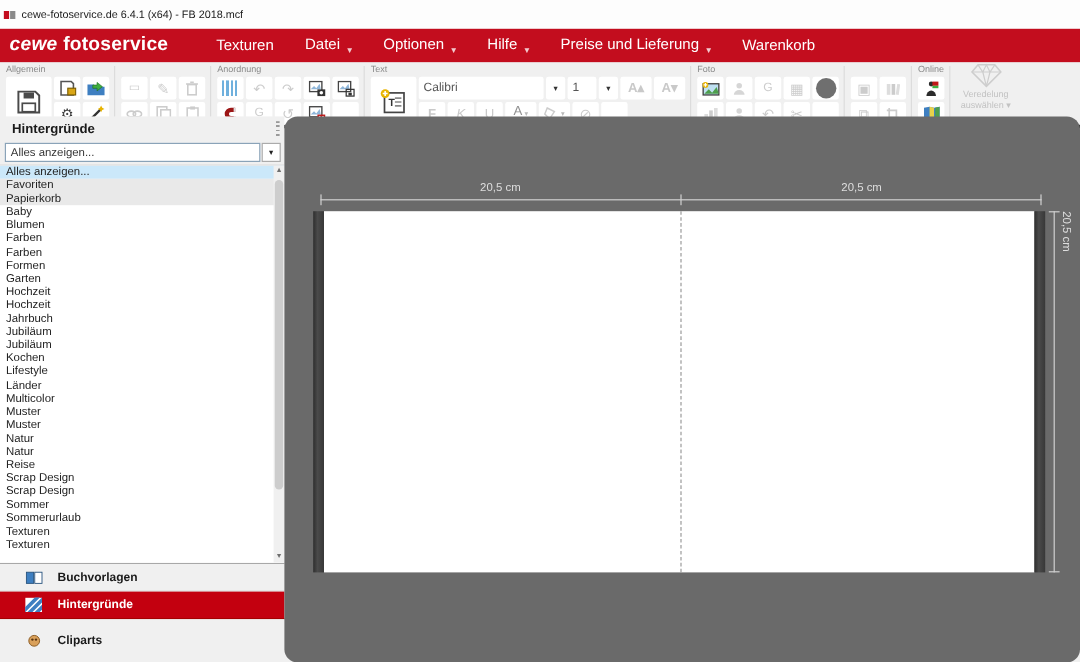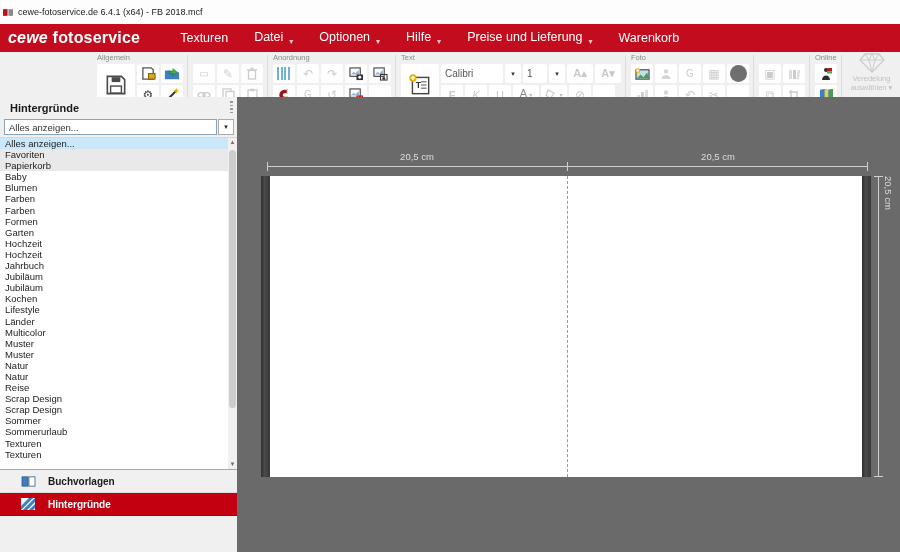--- a/index.html
+++ b/index.html
@@ -15,37 +15,37 @@
   
   .menubar { height:28px; background:#c30d1e; display:flex; align-items:center; color:#fff; }
   .logo { margin-left:8px; font-size:16px; letter-spacing:.2px; white-space:nowrap; }
   .logo .b { font-weight:bold; font-style:italic; }
   .logo .r { font-weight:bold; }
   .menuitems { display:flex; align-items:center; margin-left:34px; }
   .menuitem { font-size:12.5px; color:#fff; margin-right:14px; padding:0 6px; display:flex; align-items:flex-start; cursor:default; white-space:nowrap; }
   .menuitem .caret { font-size:8px; margin-left:6px; margin-top:7px; color:#f3c9ce; }
 
   
-  .toolbar { height:55px; background:#f0f0f0; display:flex; align-items:stretch; border-bottom:3px solid #1f1f1f;justify-content:flex-end; }
+  .toolbar { height:55px; background:#f0f0f0; display:flex; align-items:stretch; border-bottom:3px solid #1f1f1f; }
   .tbsec { position:relative; padding:11px 3px 2px 4px; display:flex; align-items:flex-start; }
   .seclabel { position:absolute; top:1px; left:5px; font-size:7.5px; color:#8a8a8a; white-space:nowrap; }
   .seclabel.dim { color:#d4d4d4; }
   .tbsep { width:1px; background:#dcdcdc; margin:3px 0; }
   .tbcol { display:flex; flex-direction:column; }
   .tbrow { display:flex; }
   .tb { width:22px; height:19px; background:#fff; border-radius:2px; display:flex; align-items:center; justify-content:center; margin:1px; font-size:12px; color:#3c3c3c; overflow:hidden; position:relative; }
   .tb.big { width:38px; height:41px; }
   .tb.dis { color:#ccc; }
   .tb.wide { width:26px; }
   .glyph { line-height:1; }
   .gsmall { font-size:10px; }
   .corner::after { content:""; position:absolute; right:2px; bottom:2px; border-style:solid; border-width:0 0 4px 4px; border-color:transparent transparent #222 transparent; }
 
   .combo { height:19px; background:#fff; border-radius:2px; margin:1px; display:flex; align-items:center; padding:0 4px; font-size:10px; color:#555; }
-  .combo.font { width:62px; }
+  .combo.font { width:104px; }
   .combo.size { width:24px; }
   .combo-arrow { width:16px; height:19px; background:#fff; border-radius:2px; margin:1px; display:flex; align-items:center; justify-content:center; font-size:7px; color:#333; }
 
   .fkU { font-size:11px; color:#c9c9c9; font-weight:bold; }
   .ital { font-style:italic; font-weight:normal; }
   .undl { text-decoration:underline; font-weight:normal; }
   .acolor { font-size:11px; color:#8f8f8f; border-bottom:2px solid #cf8d8d; line-height:1.1; }
   .mini-caret { font-size:6px; color:#b9b9b9; margin-left:2px; }
   .circle-dark { width:17px; height:17px; border-radius:50%; background:#6f6f6f; }
 
@@ -76,21 +76,21 @@
 
   .bottomnav { border-top:1px solid #a8a8a8; display:flex; flex-direction:column; flex:1; }
   .navrow { height:23px; display:flex; align-items:center; padding-left:20px; border-bottom:1px solid #dedede; background:#f0f0f0; }
   .navrow .nicon { width:16px; height:14px; margin-right:12px; display:flex; align-items:center; justify-content:center; }
   .navrow .nlabel { font-size:10px; font-weight:bold; color:#1a1a1a; }
   .navrow.active { background:#c3000f; border-bottom:1px solid #a30000; }
   .navrow.active .nlabel { color:#fff; }
   .navrow.partial { flex:1; border-bottom:none; }
 
   
-  .canvas { position:relative; flex:1; background:#6a6a6a; overflow:hidden; }
+  .canvas { position:relative; flex:1; background:#6a6a6a; overflow:hidden;border-radius:11px; }
   .hruler-line { position:absolute; top:69px; left:30px; width:601px; height:1px; background:#cfcfcf; }
   .htick { position:absolute; top:65px; width:1px; height:9px; background:#cfcfcf; }
   .hlabel { position:absolute; top:54px; font-size:9.5px; color:#dedede; text-align:center; width:300px; }
   .edge { position:absolute; top:79px; width:9px; height:301px; background:linear-gradient(90deg,#2e2e2e,#4a4a4a 40%,#383838); }
   .page { position:absolute; top:79px; left:33px; width:592px; height:301px; background:#ffffff; }
   .spine { position:absolute; top:79px; left:330px; height:301px; width:0; border-left:1px dashed #9a9a9a; }
   .vruler-line { position:absolute; left:641px; top:79px; width:1px; height:301px; background:#cfcfcf; }
   .vtick { position:absolute; left:637px; width:9px; height:1px; background:#cfcfcf; }
   .vlabel { position:absolute; left:646px; top:79px; height:301px; display:flex; align-items:center; font-size:9.5px; color:#dedede; writing-mode:vertical-rl; }
 </style>
@@ -535,20 +535,30 @@
         </div>
         <div class="navrow active">
           <span class="nicon">
             <svg width="14" height="12" viewBox="0 0 14 12">
               <rect x="0" y="0" width="14" height="12" fill="#fff"></rect>
               <path d="M-2 12 L12 -2 M2 14 L16 0 M6 16 L20 2" stroke="#3e7fc1" stroke-width="3"></path>
             </svg>
           </span>
           <span class="nlabel">Hintergründe</span>
         </div>
+        <div class="navrow partial">
+          <span class="nicon">
+            <svg width="13" height="12" viewBox="0 0 13 12">
+              <circle cx="6.5" cy="6" r="4.5" fill="#d9a05a" stroke="#8a5a20" stroke-width=".8"></circle>
+              <circle cx="5" cy="5" r="1" fill="#5a3510"></circle>
+                <circle cx="8" cy="5" r="1" fill="#5a3510"></circle>
+            </svg>
+          </span>
+          <span class="nlabel">Cliparts</span>
+        </div>
       </div>
     </div>
 
     <div class="canvas">
       <div class="hlabel" style="left:30px;">20,5 cm</div>
       <div class="hlabel" style="left:331px;">20,5 cm</div>
       <div class="hruler-line"></div>
       <div class="htick" style="left:30px;"></div>
       <div class="htick" style="left:330px;"></div>
       <div class="htick" style="left:630px;"></div>

